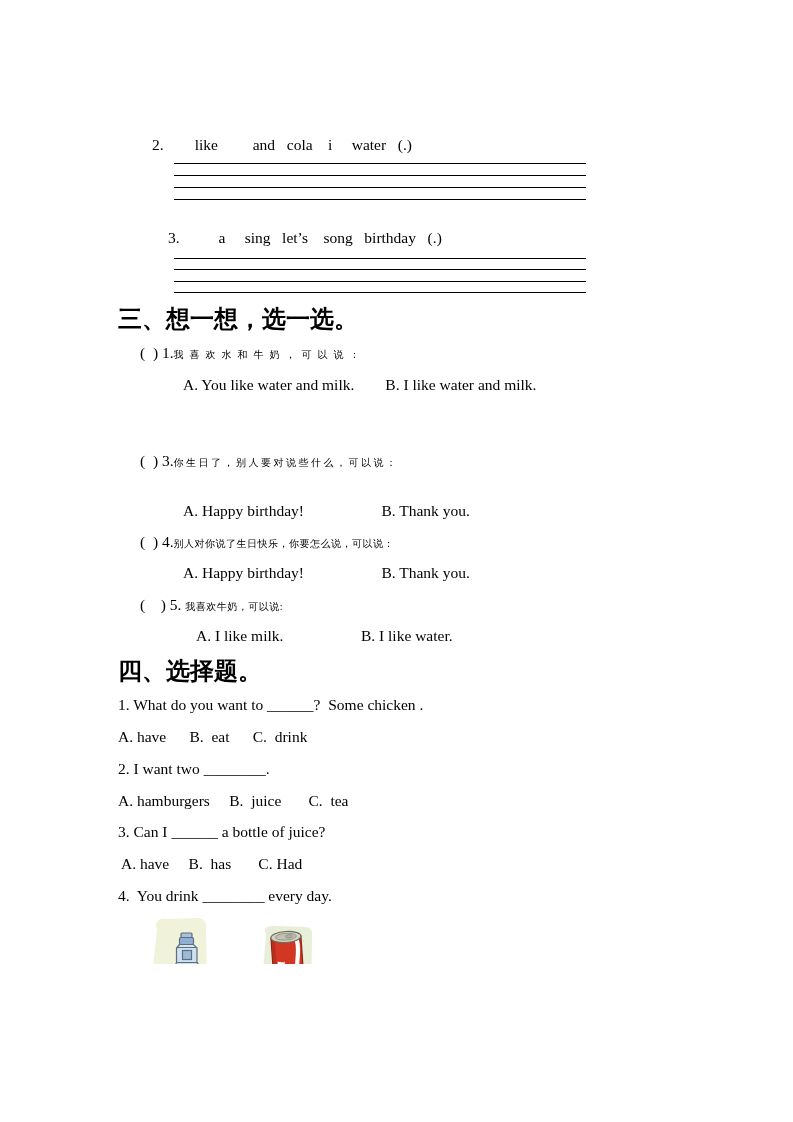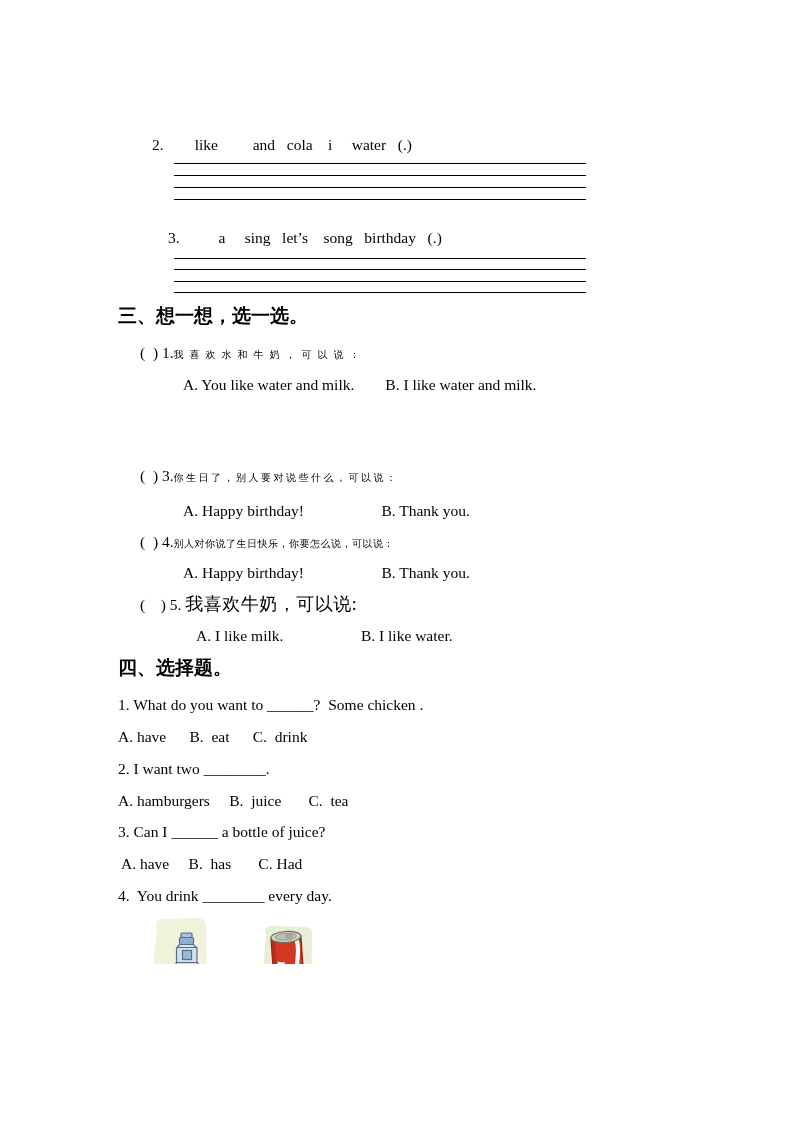--- a/index.html
+++ b/index.html
@@ -22,31 +22,31 @@
   .lines div{position:absolute;left:0;width:100%;height:0;border-top:1.3px solid #000;}
   .lines-1 div:nth-child(1){top:0;}
   .lines-1 div:nth-child(2){top:12px;}
   .lines-1 div:nth-child(3){top:24px;}
   .lines-1 div:nth-child(4){top:36px;}
   .lines-2 div:nth-child(1){top:0;}
   .lines-2 div:nth-child(2){top:11px;}
   .lines-2 div:nth-child(3){top:23px;}
   .lines-2 div:nth-child(4){top:34px;}
   
-  .heading{position:absolute;left:118px;font-size:19px;font-weight:bold;white-space:pre;}
+  .heading{position:absolute;left:118px;font-size:24px;font-weight:bold;white-space:pre;}
   .h-three{top:303px;}
   .h-four{top:655px;}
   
   .prompt{left:140px;}
   .prompt .cn{font-size:10px;}
   .p1{top:344px;} .p1 .cn{letter-spacing:6px;}
   .p2{top:407px;} .p2 .cn{letter-spacing:0.5px;}
-  .p3{top:467px;} .p3 .cn{letter-spacing:2.5px;}
+  .p3{top:452px;} .p3 .cn{letter-spacing:2.5px;}
   .p4{top:533px;} .p4 .cn{letter-spacing:0.5px;}
-  .p5{top:596px;} .p5 .cn{letter-spacing:0.5px;font-size:18px;text-align:right;}
+  .p5{top:596px;} .p5 .cn{letter-spacing:0.5px;font-size:10px;text-align:right;}
   .opts{left:183px;}
   .o1{top:376px;} .o2{top:439px;} .o3{top:502px;} .o4{top:564px;}
   .o5{top:627px;left:196px;}
   
   .s4{left:118px;}
   .s4q1{top:696px;} .s4c1{top:728px;}
   .s4q2{top:760px;} .s4c2{top:792px;}
   .s4q3{top:823px;} .s4c3{top:855px;}
   .s4q4{top:887px;}
   

